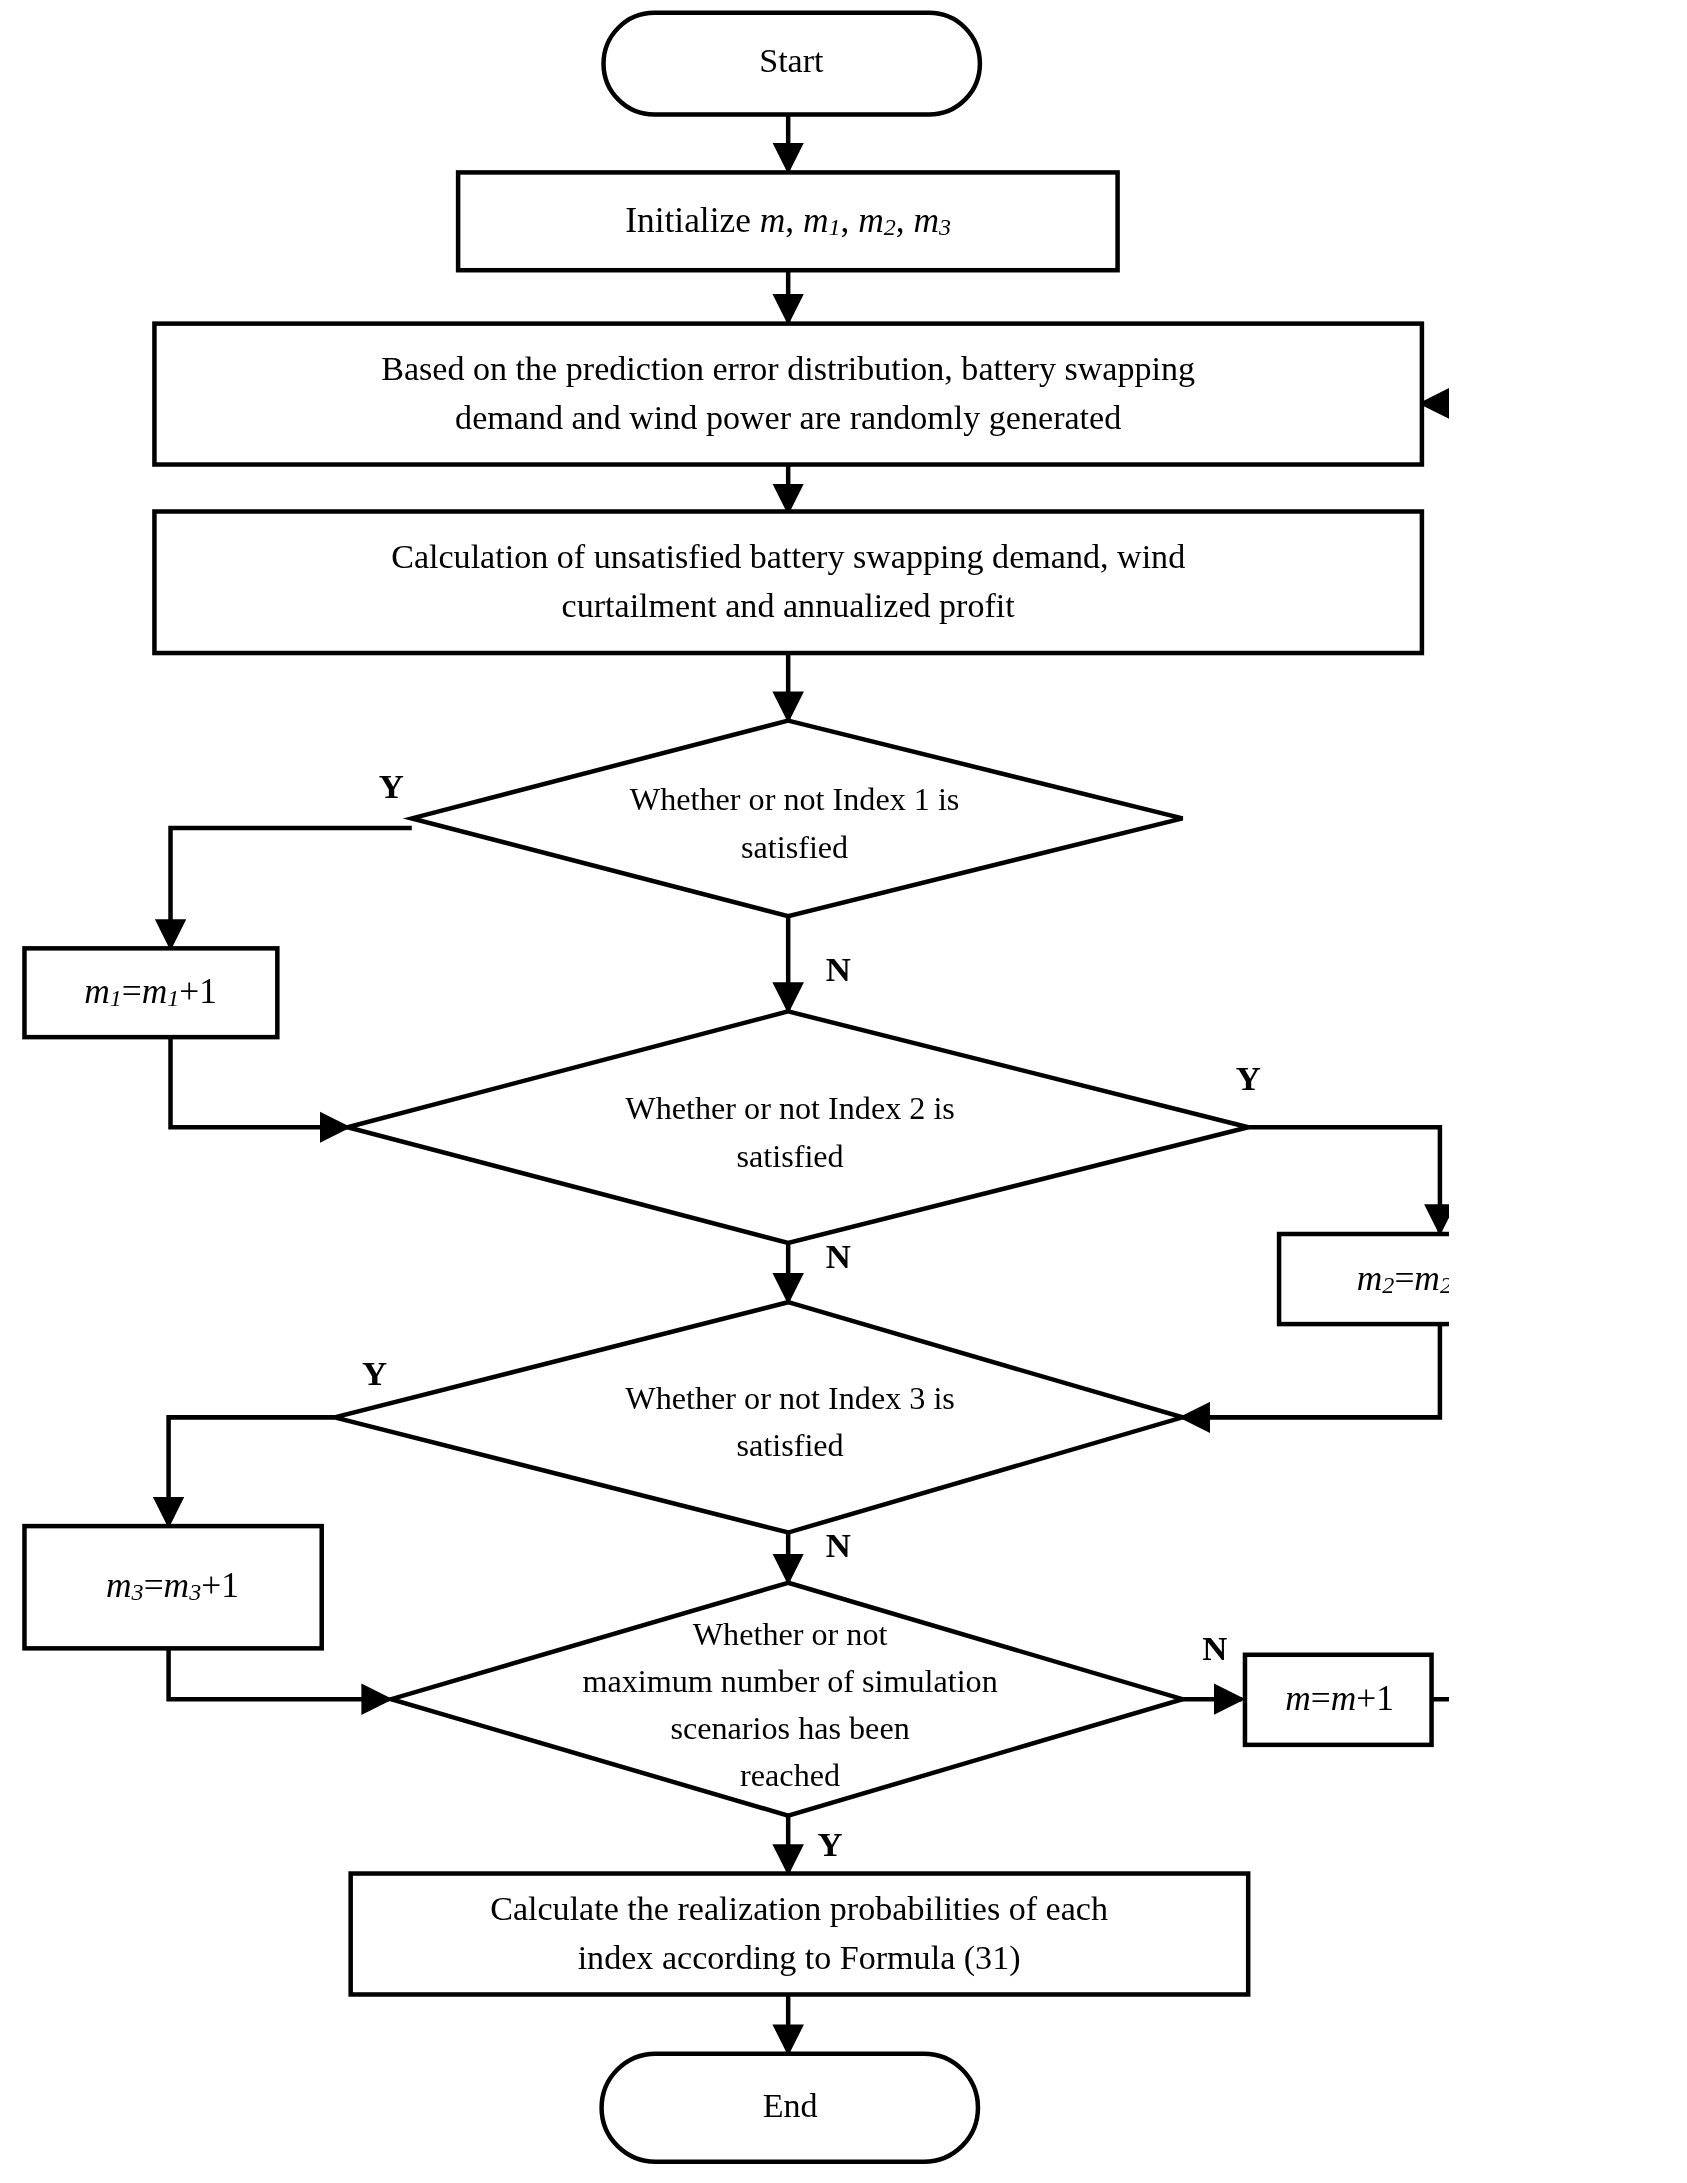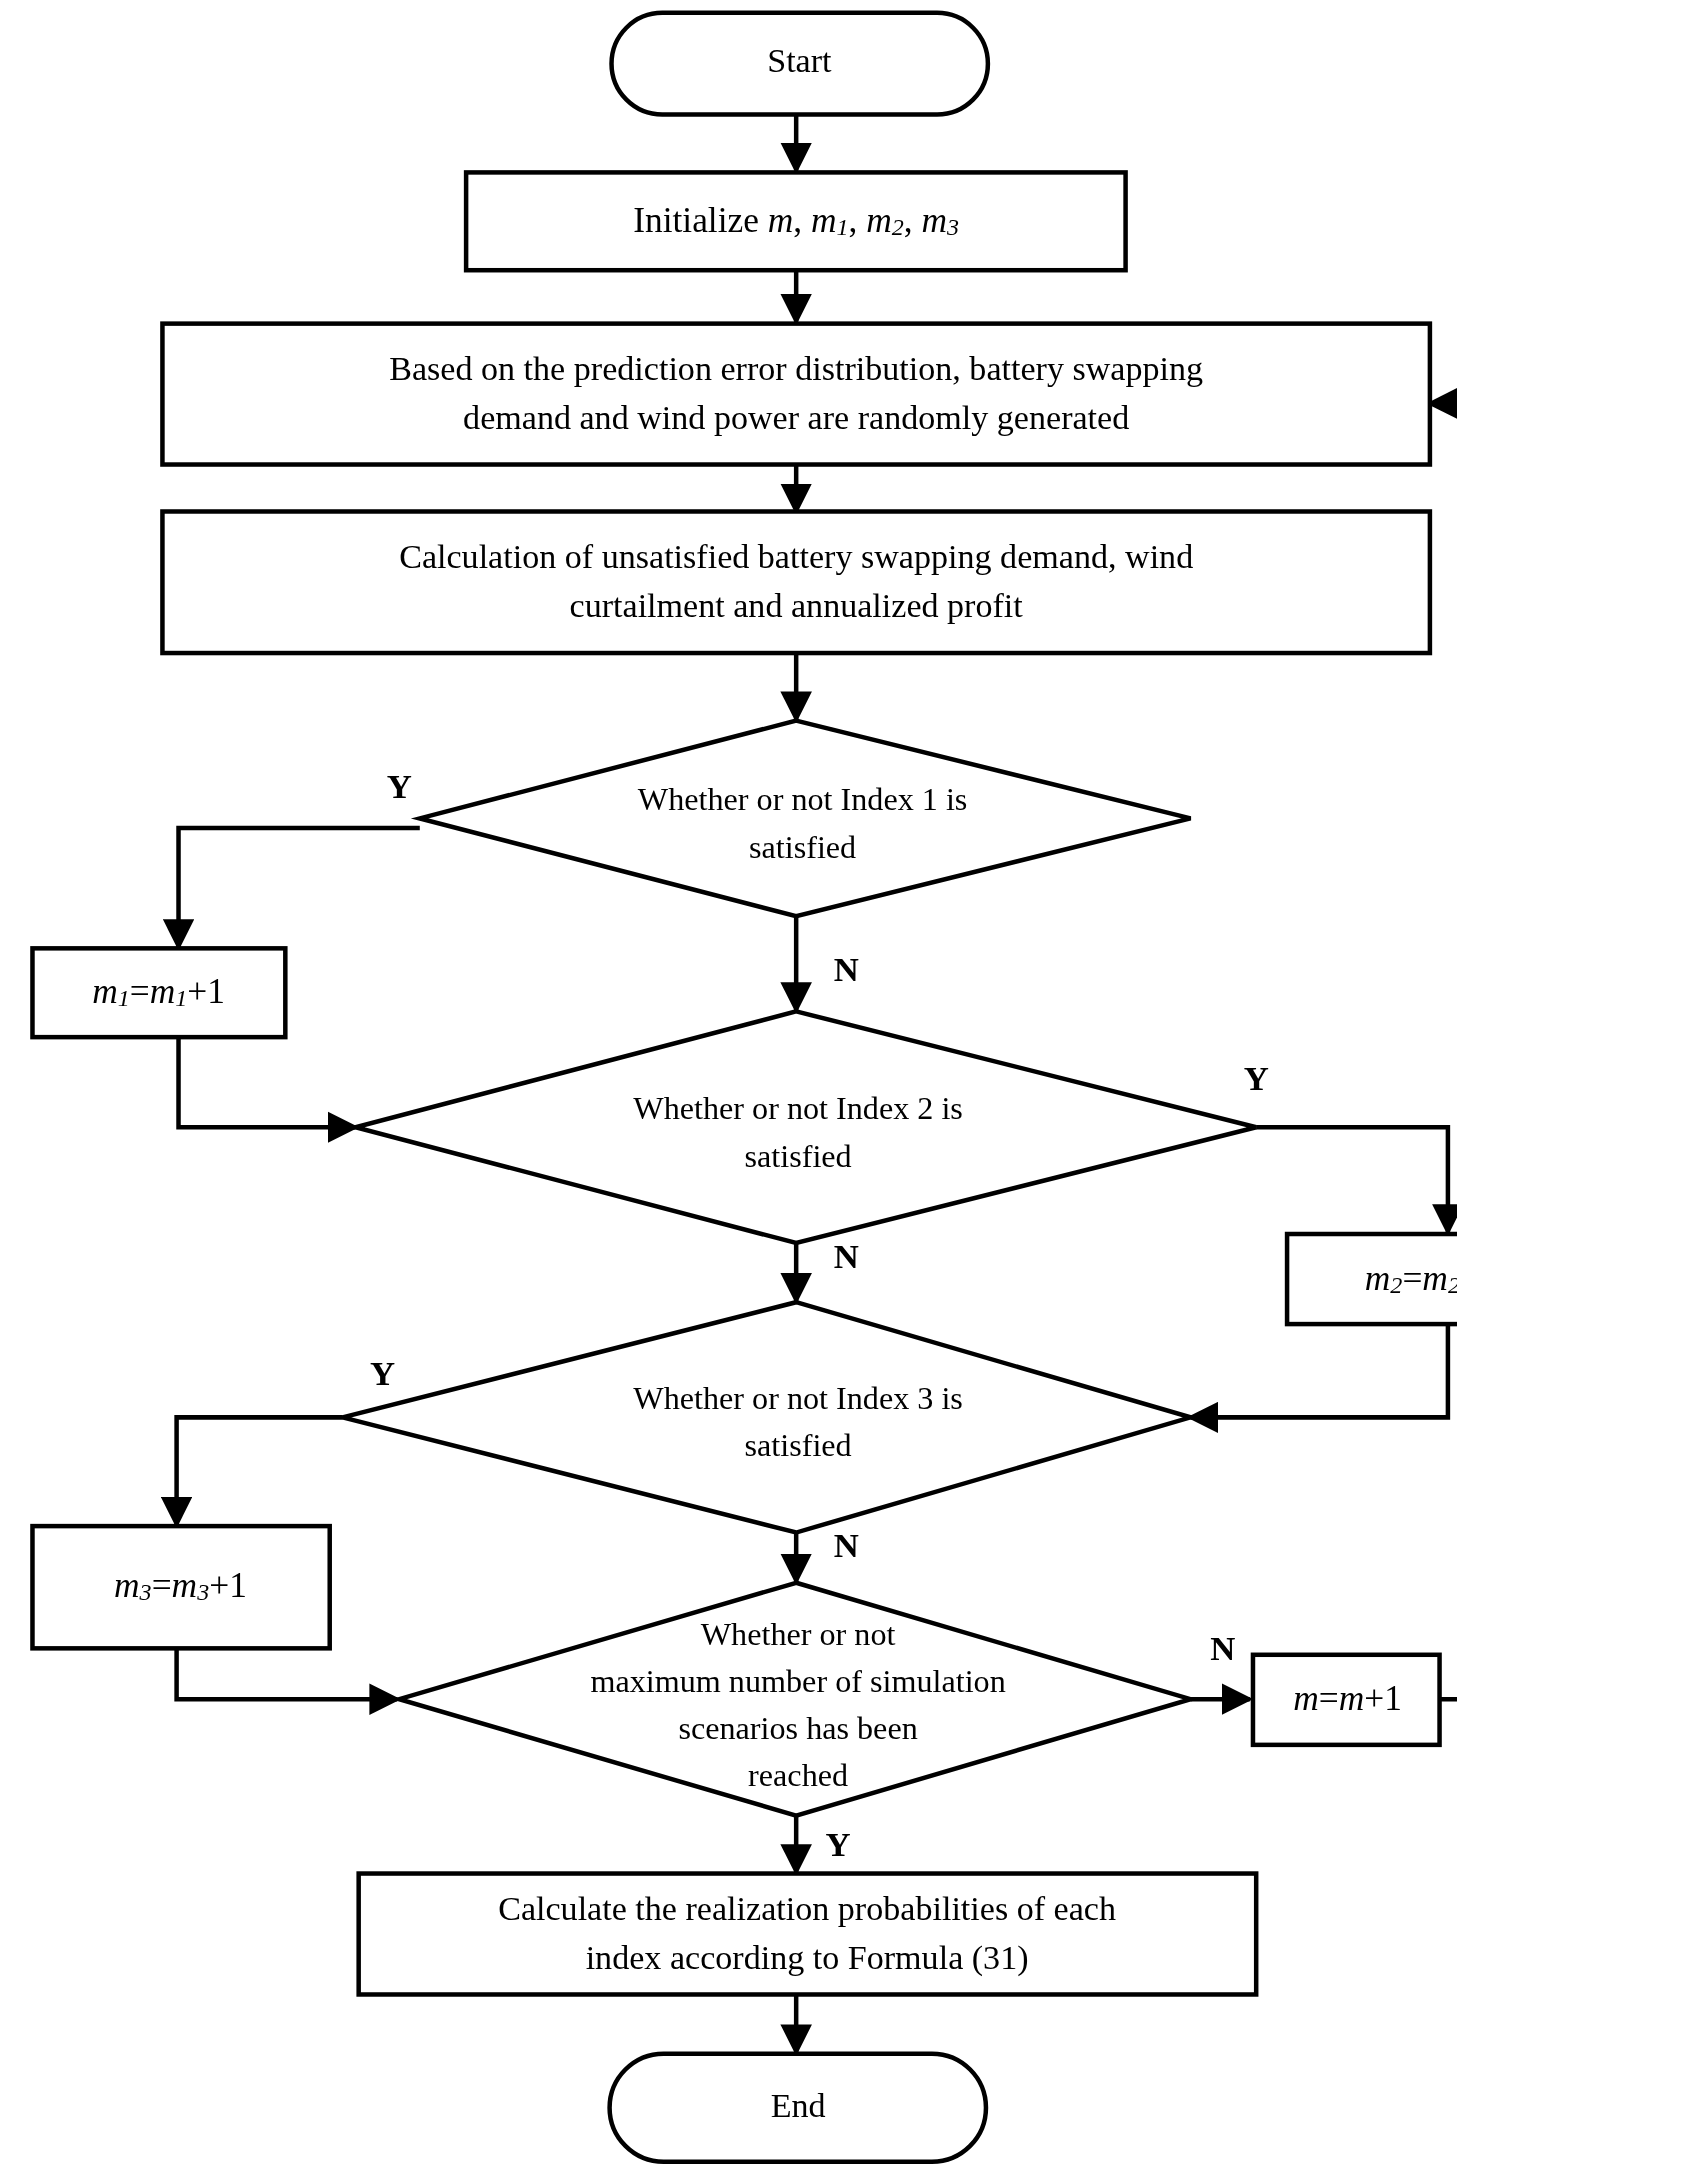--- a/index.html
+++ b/index.html
@@ -9,21 +9,20 @@
   }
   body {
     font-family: "Liberation Serif", "DejaVu Serif", serif;
   }
   #flow-root {
     position: relative;
     width: 1449px;
     height: 2183px;
     background: #ffffff;
     overflow: hidden;
-    padding-left: 8px;
   }
   svg#flow-svg {
     display: block;
     width: 1687px;
     height: 2183px;
   }
   .node-shape {
     fill: #ffffff;
     stroke: #000000;
     stroke-width: 7;

